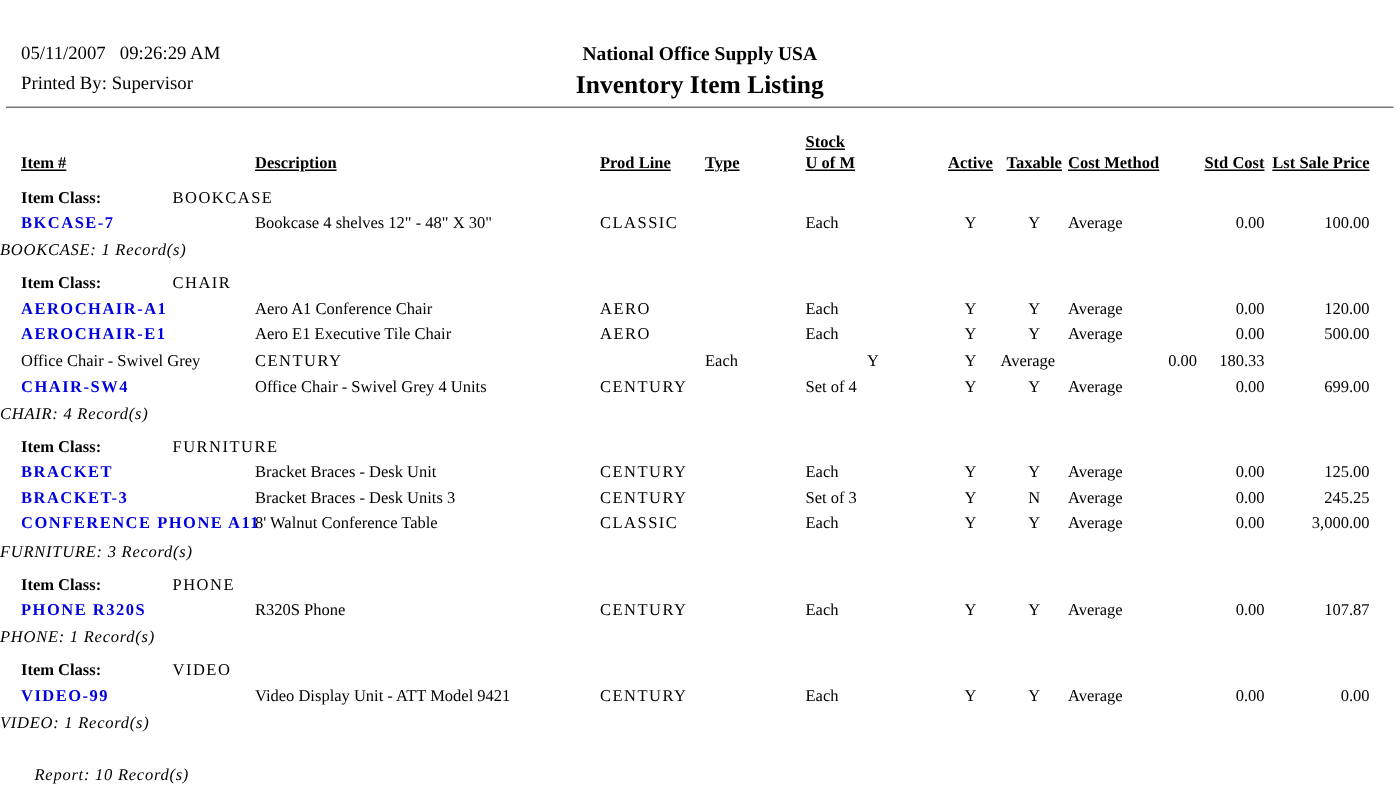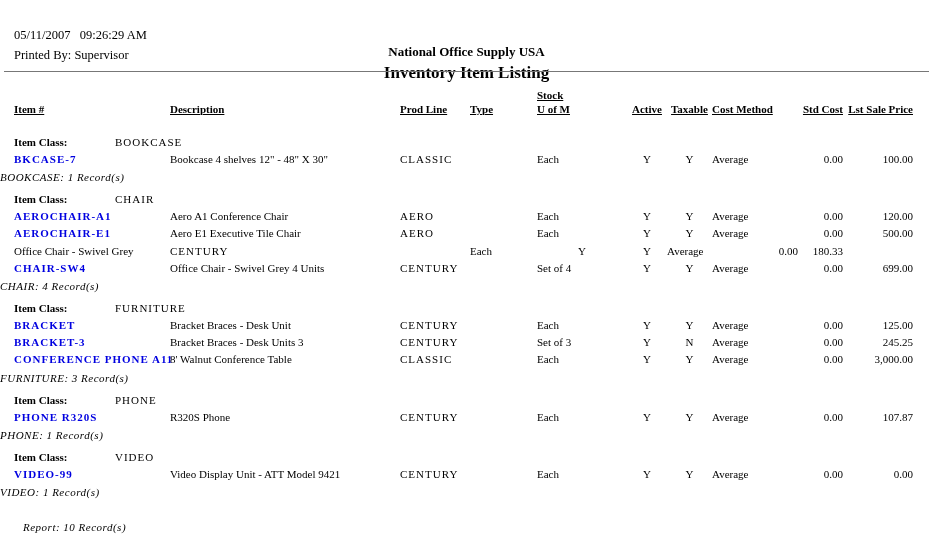--- a/index.html
+++ b/index.html
@@ -8,21 +8,21 @@
     font-family:"Liberation Serif","DejaVu Serif",serif;
     color:#000; font-size:11px;
     position:relative;
   }
   .page { position:relative; width:933px; height:538px; }
 
   
   .rpt-header { position:relative; height:72px;padding-left:24px; }
   .hdr-left { position:absolute; left:14px; top:28px; font-size:12.5px; }
   .hdr-left .line2 { margin-top:5px; }
-  .hdr-center { position:absolute; left:0; right:0; top:44px; text-align:center; }
+  .hdr-center { position:absolute; left:0; right:0; top:28px; text-align:center; }
   .company { font-weight:bold; font-size:13px; }
   .rpt-title { font-weight:bold; font-size:17px; margin-top:3px; }
   .hrule { border:none; border-top:1px solid #777; margin:0 4px; position:absolute; top:71px; left:0; right:0; }
 
   
   .grid {
     display:grid;
     grid-template-columns:156px 230px 70px 67px 90px 40px 45px 86px 45px 70px;
     padding-left:14px;
     align-items:end;
@@ -30,21 +30,21 @@
   }
   .c-active, .c-taxable { text-align:center; }
   .c-std, .c-price { text-align:right; }
 
   
   .col-headers { margin-top:16px; font-weight:bold; font-size:11px; line-height:14px; }
   .col-headers .u { text-decoration:underline; }
   .stack div { text-decoration:underline; }
 
   
-  .report-body { margin-top:18px; }
+  .report-body { margin-top:8px; }
   .class-row { display:flex; padding-left:14px; margin-top:5px; height:17px; line-height:17px; }
   .class-label { font-weight:bold; width:101px; }
   .class-value { letter-spacing:1px; }
   .row { height:17.2px; line-height:17.2px; font-size:11px; }
   .item-link { color:#0000e0; font-weight:bold; letter-spacing:1px; cursor:pointer; }
   .caps { letter-spacing:1px; }
   .summary-row { height:17px; line-height:17px; font-style:italic; margin-top:1px; margin-bottom:4px; letter-spacing:0.5px; }
   .rpt-footer { padding-left:23px; font-style:italic; margin-top:20px; letter-spacing:0.5px; }
 </style>
 </head>

